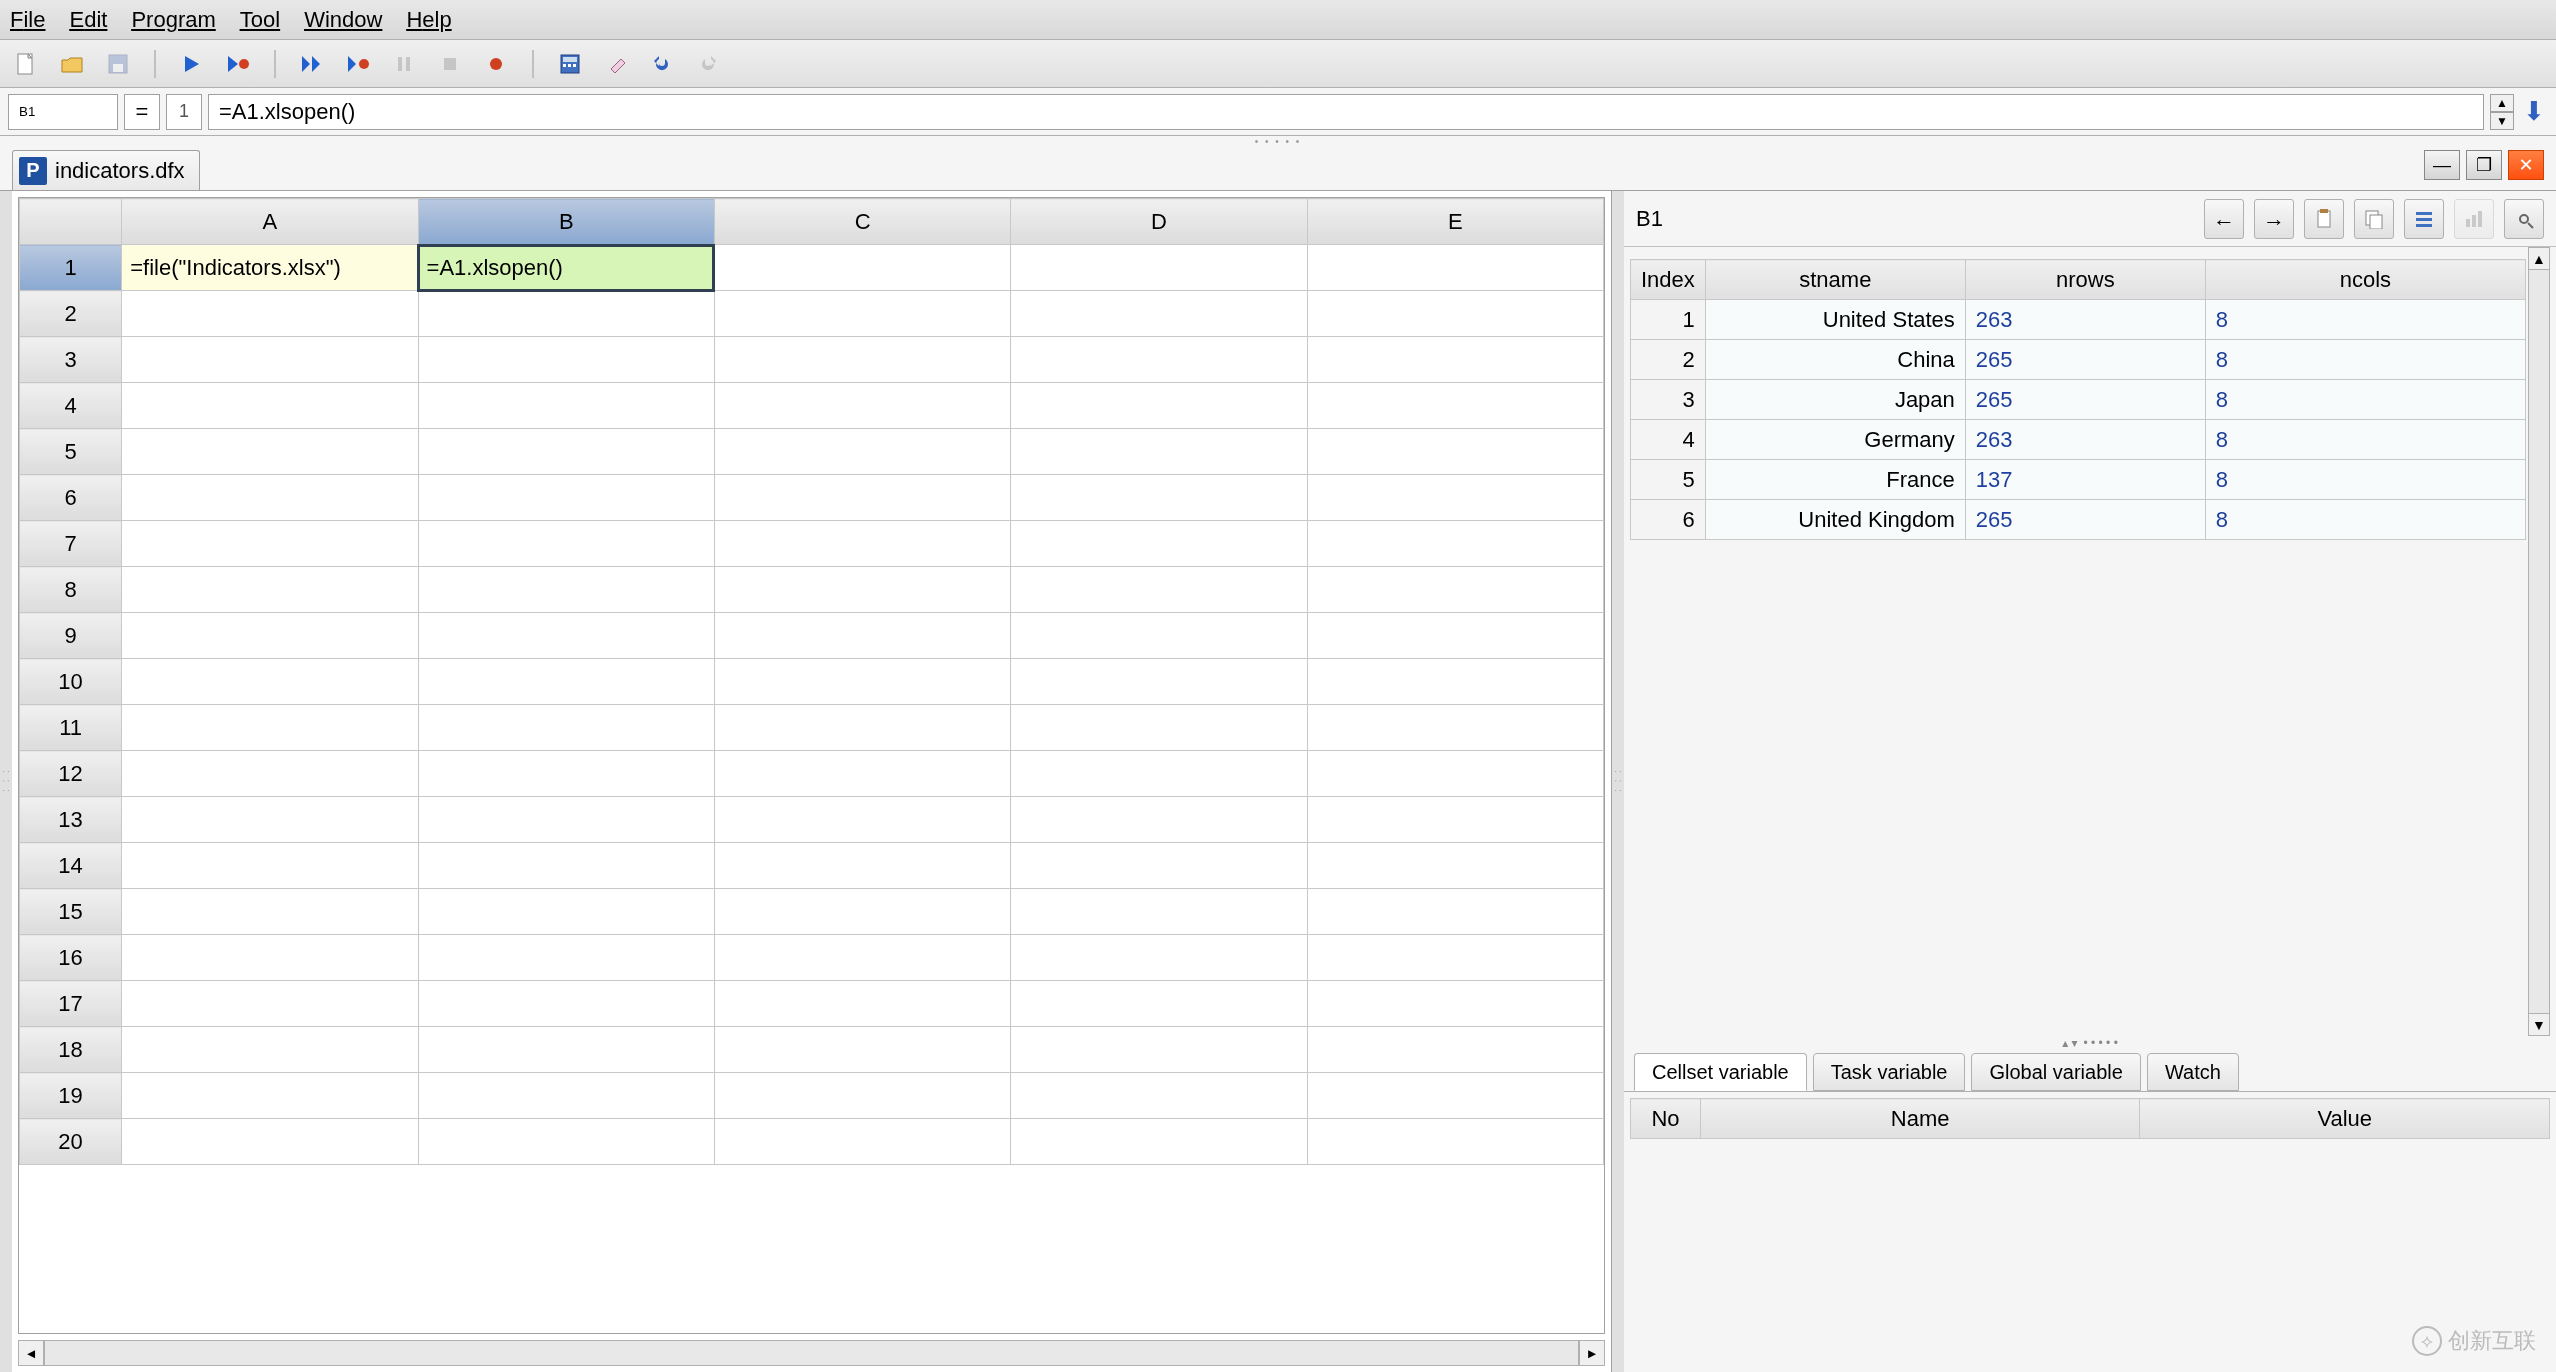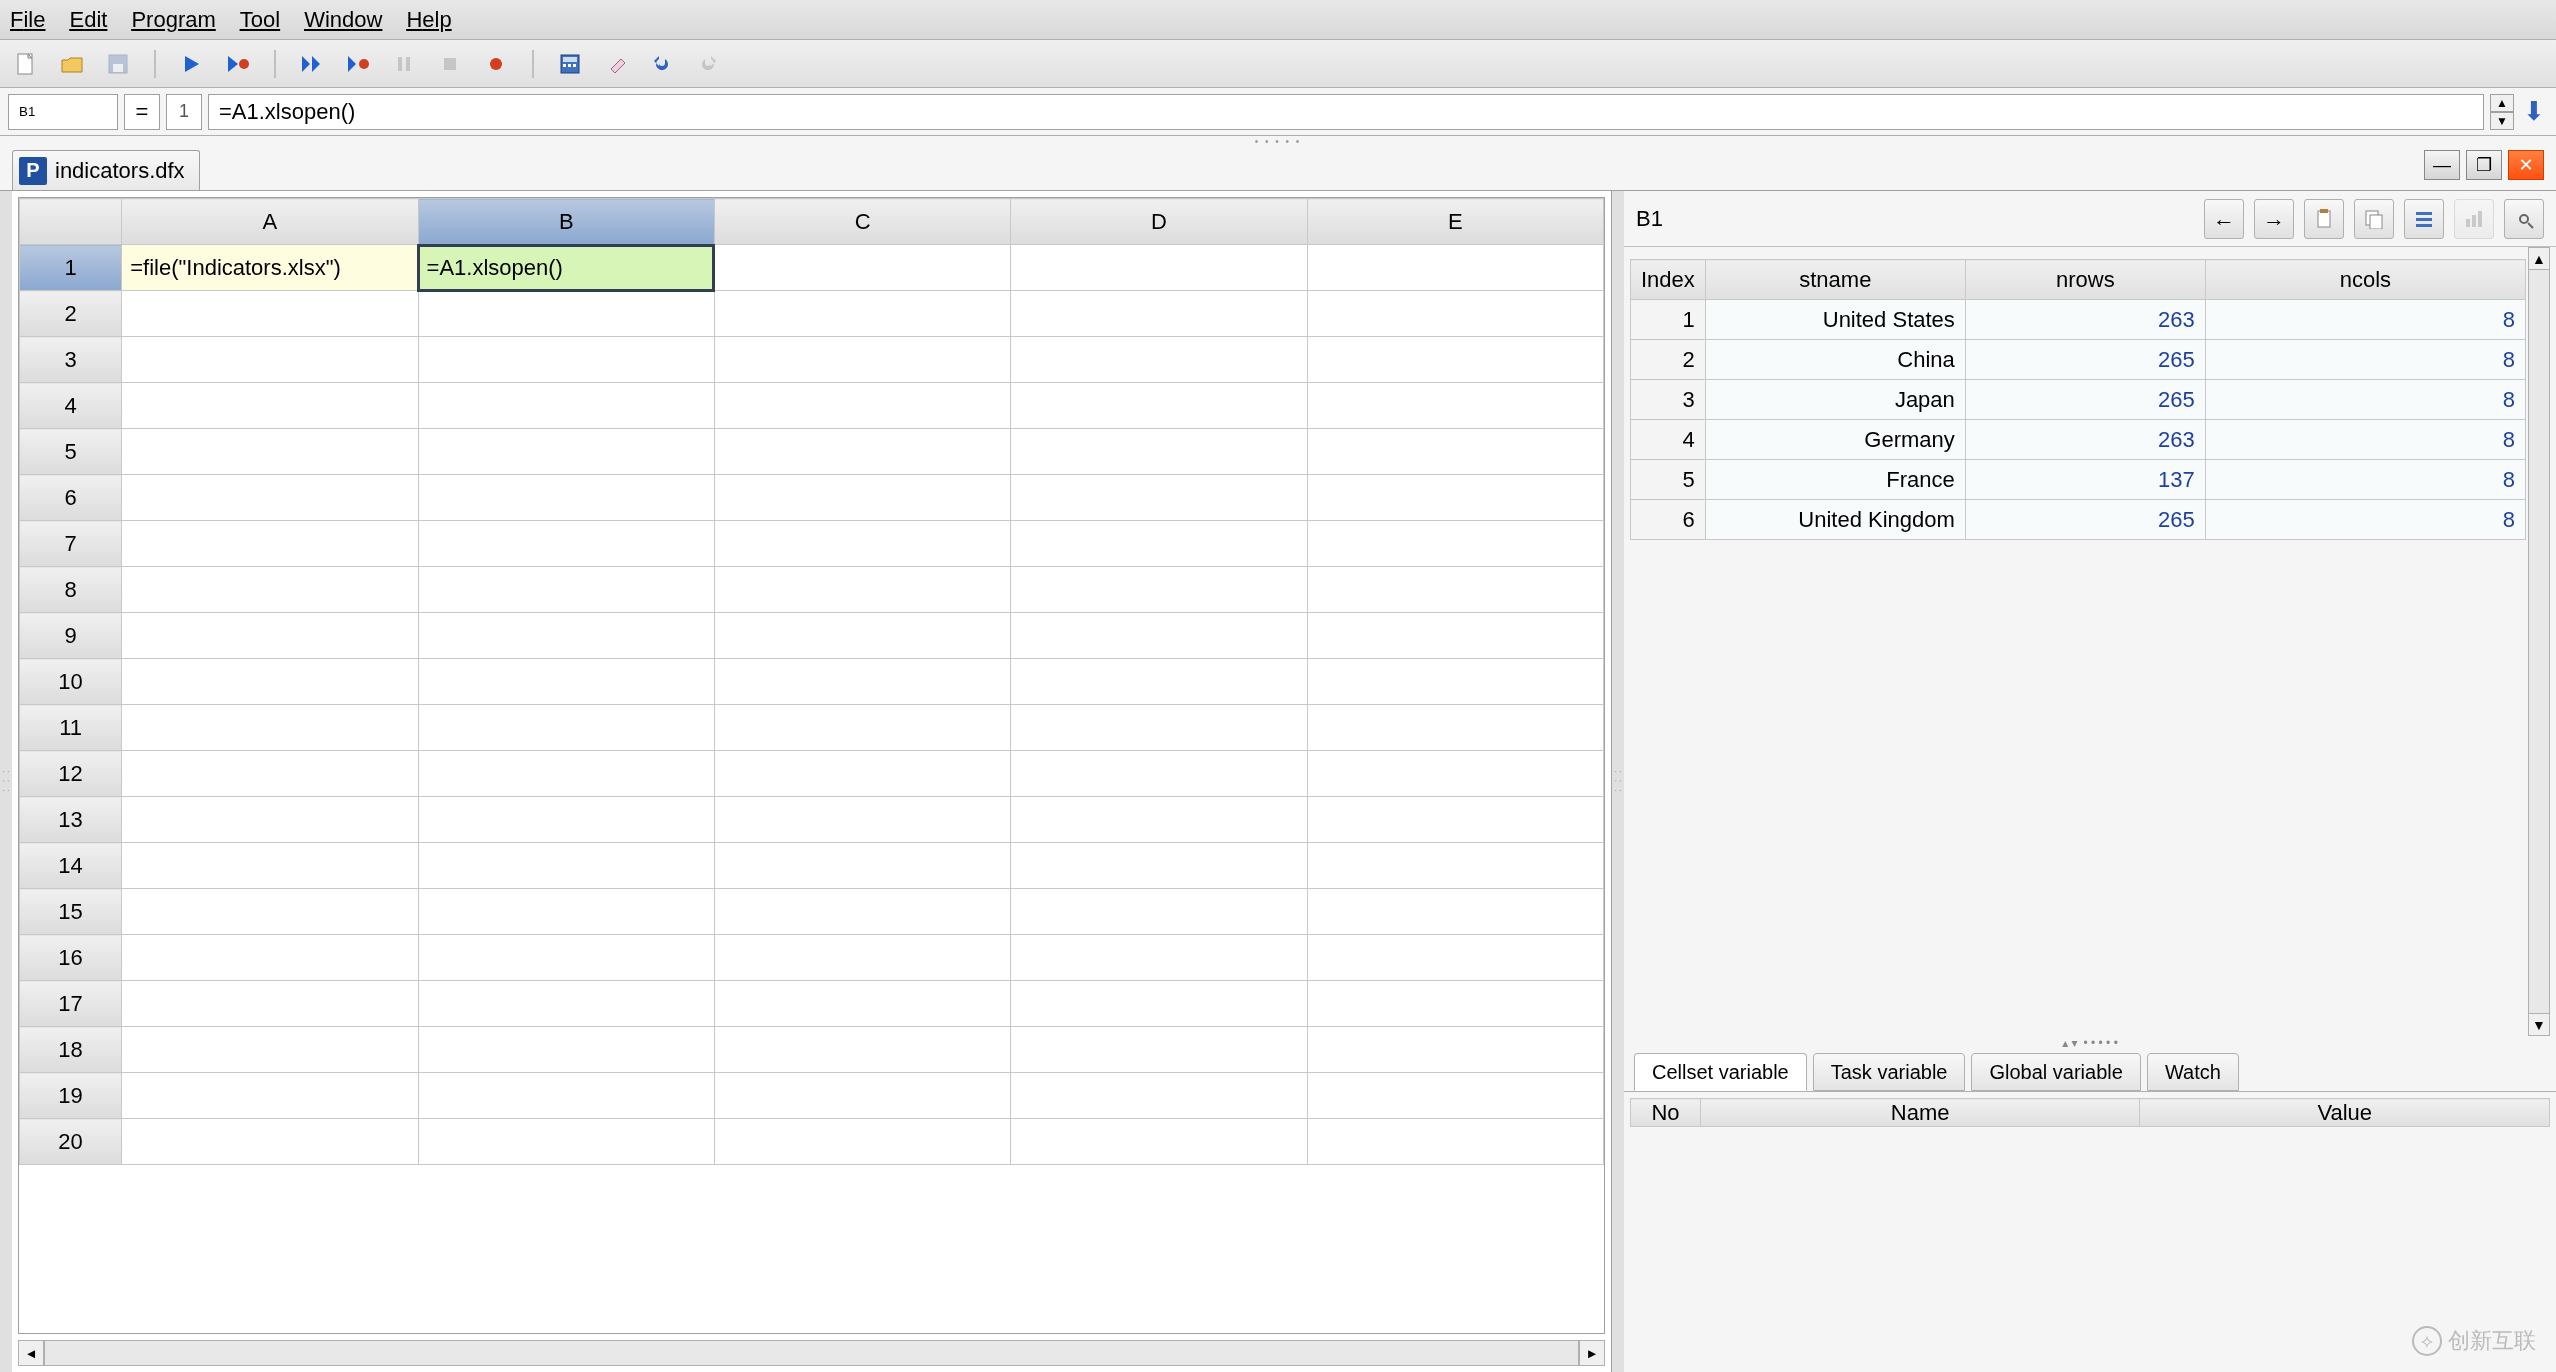--- a/index.html
+++ b/index.html
@@ -58,35 +58,35 @@
 .rp-header { height:56px; display:flex; align-items:center; padding:0 12px; gap:10px; border-bottom:1px solid #c0c0c0;}
 .rp-header .ref { flex:1; font-size:22px; }
 .rp-header .ibtn { width:40px; height:40px; border:1px solid #b0b0b0; background:linear-gradient(#f8f8f8,#e0e0e0); display:flex; align-items:center; justify-content:center; cursor:pointer; border-radius:3px;}
 
 .data-table-wrap { flex:1; overflow:hidden; padding:12px 6px; position:relative;}
 .data-table { width: calc(100% - 24px); border-collapse:collapse; }
 .data-table th, .data-table td { border:1px solid #c8c8c8; height:40px; padding:0 10px; }
 .data-table th { background:linear-gradient(#f0f0f0,#e0e0e0); font-weight:normal; text-align:center;}
 .data-table .idx { text-align:right; width:70px; background:#f4f4f4;}
 .data-table .stname { text-align:right; }
-.data-table .num { text-align:right; color:#2040a0; }
+.data-table .num { text-align:left; color:#2040a0; }
 .data-table tbody tr { background:#f8fbfb; }
 .dt-vscroll { position:absolute; right:6px; top:0; bottom:0; width:22px; background:#e8e8e8; border:1px solid #b0b0b0;}
 .dt-vscroll .btn { height:22px; background:#f0f0f0; border-bottom:1px solid #b0b0b0; display:flex; align-items:center; justify-content:center; font-size:14px;}
 .dt-vscroll .btn.bot { position:absolute; bottom:0; left:0; right:0; border-top:1px solid #b0b0b0; border-bottom:none;}
 
 .grip-h2 { height:14px; display:flex; justify-content:center; align-items:center; gap:6px; color:#888; font-size:12px;}
 
 .var-tabs { height:42px; display:flex; align-items:flex-end; padding:0 10px; border-bottom:1px solid #b0b0b0;}
 .var-tab { height:38px; padding:0 17px; border:1px solid #b0b0b0; background:linear-gradient(#f8f8f8,#e4e4e4); border-radius:4px 4px 0 0; margin-right:6px; display:flex; align-items:center; cursor:pointer; font-size:20px;}
 .var-tab.active { background:#fff; border-bottom-color:#fff; }
 
 .var-table-wrap { flex:0 0 280px; overflow:auto; padding:6px;}
 .var-table { width:100%; border-collapse:collapse;}
-.var-table th, .var-table td { border:1px solid #c8c8c8; height:28px; text-align:center; font-weight:normal; background:linear-gradient(#f0f0f0,#e0e0e0);}
+.var-table th, .var-table td { border:1px solid #c8c8c8; height:40px; text-align:center; font-weight:normal; background:linear-gradient(#f0f0f0,#e0e0e0);}
 
 .watermark { position:fixed; right:20px; bottom:16px; font-size:22px; color:#bbb; display:flex; align-items:center; gap:6px;}
 .watermark .wico { width:30px; height:30px; border:2px solid #bbb; border-radius:50%; display:flex; align-items:center; justify-content:center; font-size:18px;}
 </style>
 </head>
 <body>
 
 <div class="menubar">
   <span><u>F</u><span></span>ile</span>
   <span><u>E</u>dit</span>

